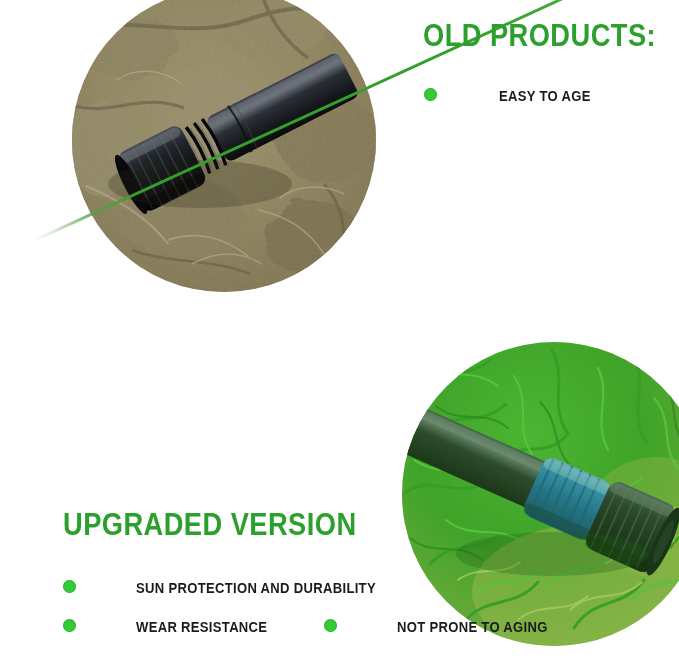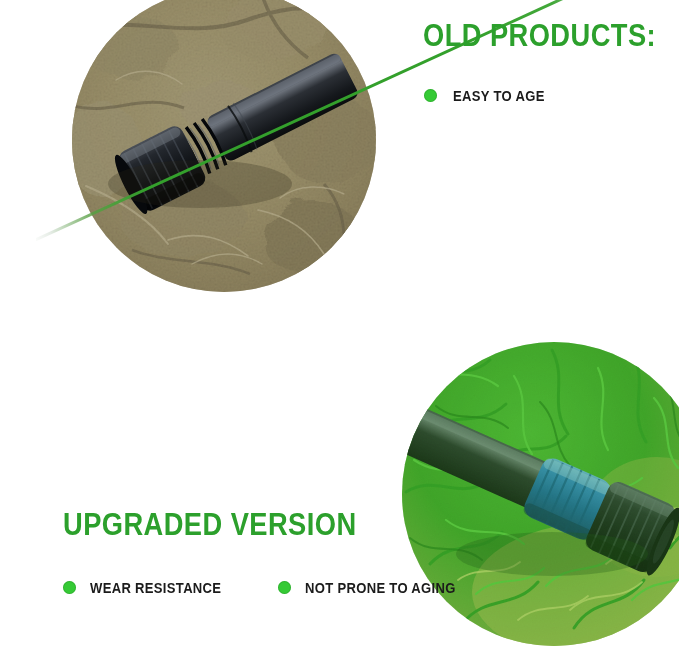--- a/index.html
+++ b/index.html
@@ -81,21 +81,22 @@
 
   .bullet-row {
     display: flex;
     align-items: center;
   }
   #list-old .bullet-row { height: 35px; }
   #list-new .bullet-row { height: 39px; }
 
   .bullet-item {
     display: flex;
-    align-items: center;
+    align-items: flex-start;
+    gap: 46px;
   }
   .bullet-dot {
     width: 13px;
     height: 13px;
     border-radius: 50%;
     background: #35ca35;
     flex: 0 0 auto;
     box-shadow: inset 0 0 0 1px rgba(40,150,40,0.45);
   }
   .bullet-text {
@@ -343,20 +344,26 @@
   </div>
 
   <div class="heading" id="heading-new">
     <span>UPGRADED VERSION</span>
   </div>
 
   <div class="bullet-list" id="list-new">
     <div class="bullet-row">
       <div class="bullet-item">
         <span class="bullet-dot"></span>
+        <span class="bullet-text">SUN PROTECTION AND DURABILITY</span>
+      </div>
+    </div>
+    <div class="bullet-row">
+      <div class="bullet-item">
+        <span class="bullet-dot"></span>
         <span class="bullet-text">WEAR RESISTANCE</span>
       </div>
       <div class="bullet-item">
         <span class="bullet-dot"></span>
         <span class="bullet-text">NOT PRONE TO AGING</span>
       </div>
     </div>
   </div>
 
 </div>

